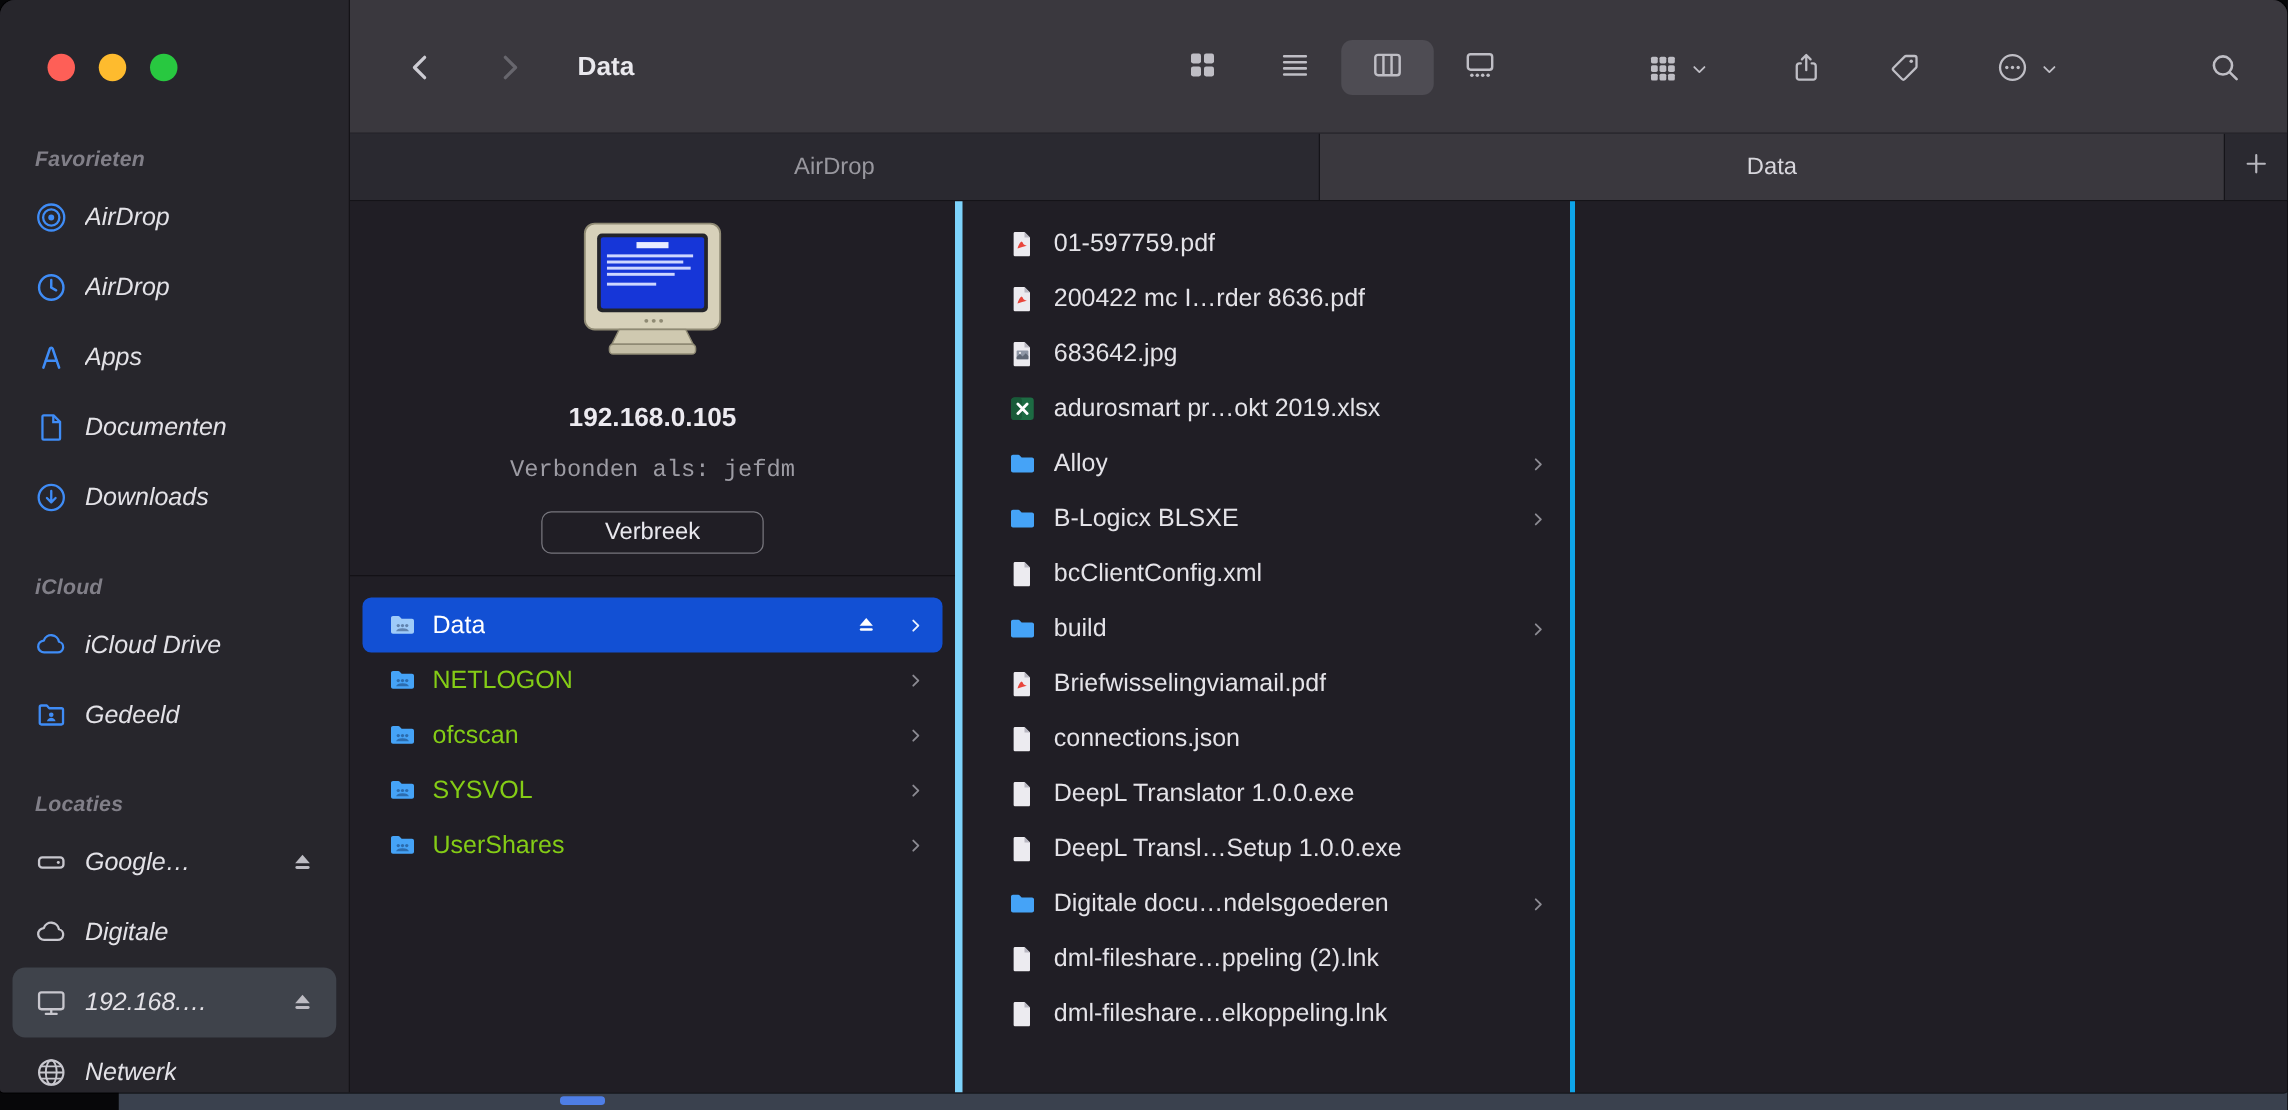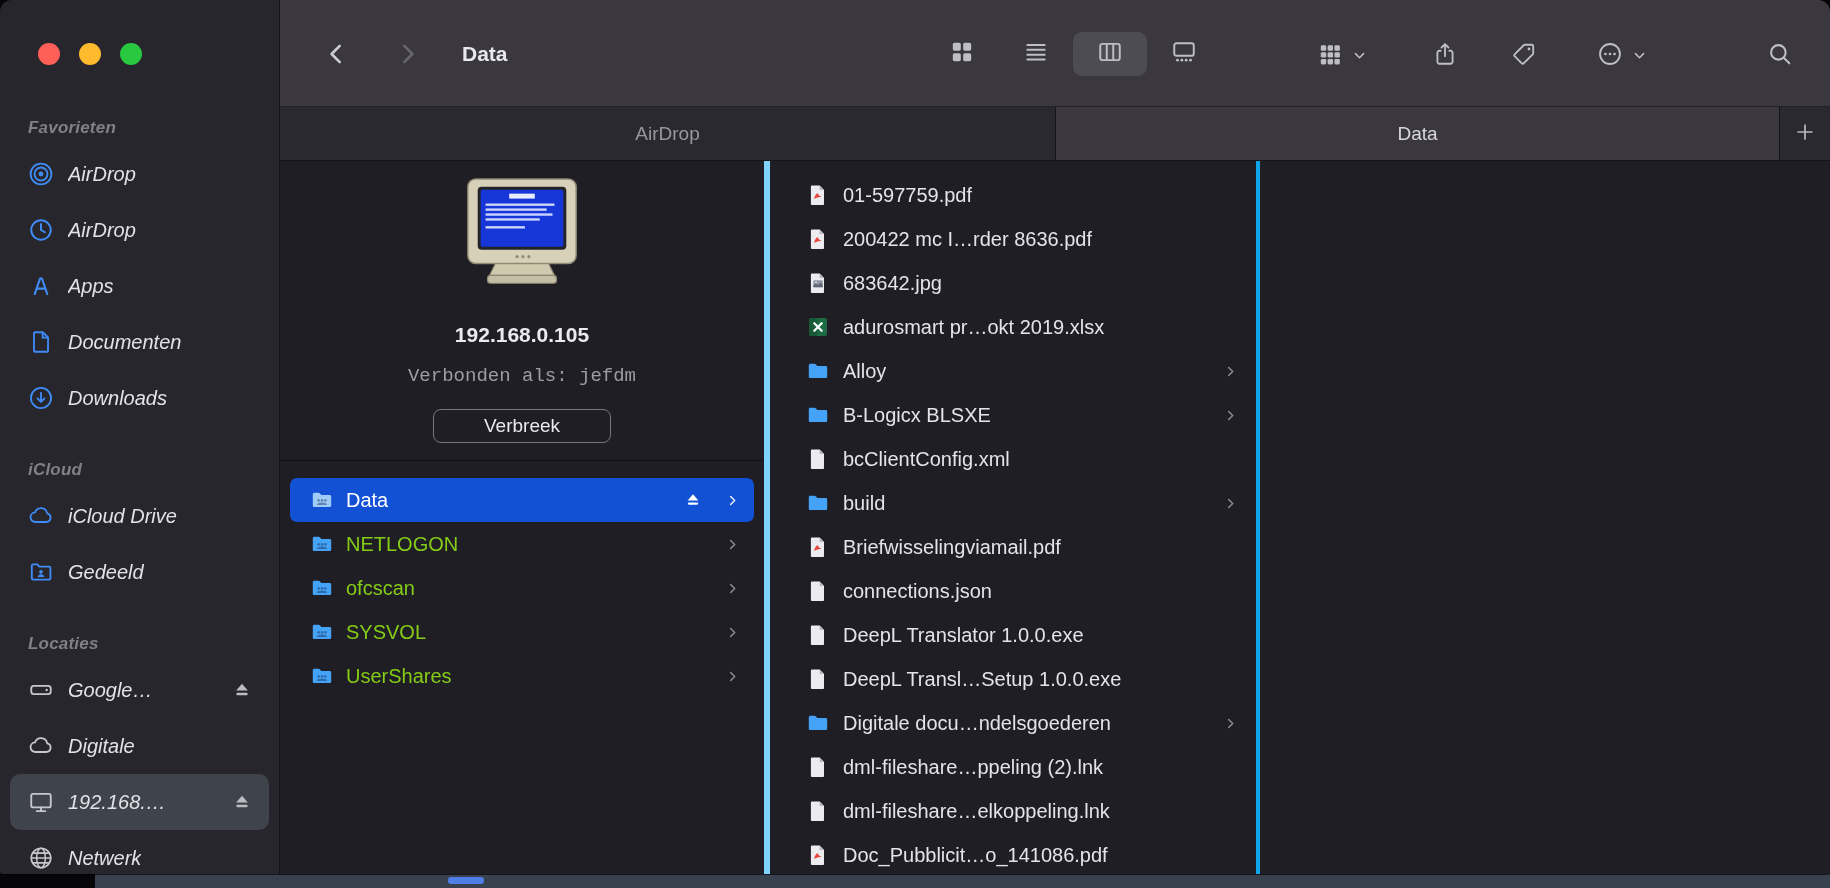--- a/index.html
+++ b/index.html
@@ -636,30 +636,20 @@
               </div>
               <div class="file-row" data-name="file-row-dml-fileshare-elkoppeling-lnk">
                 <span class="icon " data-name="file-icon">
                   <svg viewBox="0 0 24 24">
                     <path d="M6 2.6h7.6l4.4 4.4v13.9c0 .6-.5 1.1-1.1 1.1H6a1.1 1.1 0 0 1-1.1-1.1V3.7c0-.6.5-1.1 1.1-1.1z" fill="#ecebf0"></path>
                     <path d="M13.6 2.6v4.4H18z" fill="#b9b8c2"></path>
                   </svg>
                 </span>
                 <span class="file-label" data-name="file-name">dml-fileshare…elkoppeling.lnk</span>
               </div>
-              <div class="file-row" data-name="file-row-doc-pubblicit-o-141086-pdf">
-                <span class="icon " data-name="pdf-file-icon">
-                  <svg viewBox="0 0 24 24">
-                    <path d="M6 2.6h7.6l4.4 4.4v13.9c0 .6-.5 1.1-1.1 1.1H6a1.1 1.1 0 0 1-1.1-1.1V3.7c0-.6.5-1.1 1.1-1.1z" fill="#ecebf0"></path>
-                    <path d="M13.6 2.6v4.4H18z" fill="#b9b8c2"></path>
-                    <path d="M8 15.8c1-3.2 2.5-5.6 3.5-5.5.9.1.5 2.5 4 3.2-2.5.6-5.1 1.4-7.5 2.3z" fill="#e8453c"></path>
-                  </svg>
-                </span>
-                <span class="file-label" data-name="file-name">Doc_Pubblicit…o_141086.pdf</span>
-              </div>
             </div>
         </div>
 
         <div class="col col3" data-name="preview-column"></div>
       </div>
 
     </div>
   </div>
 </div>
 

